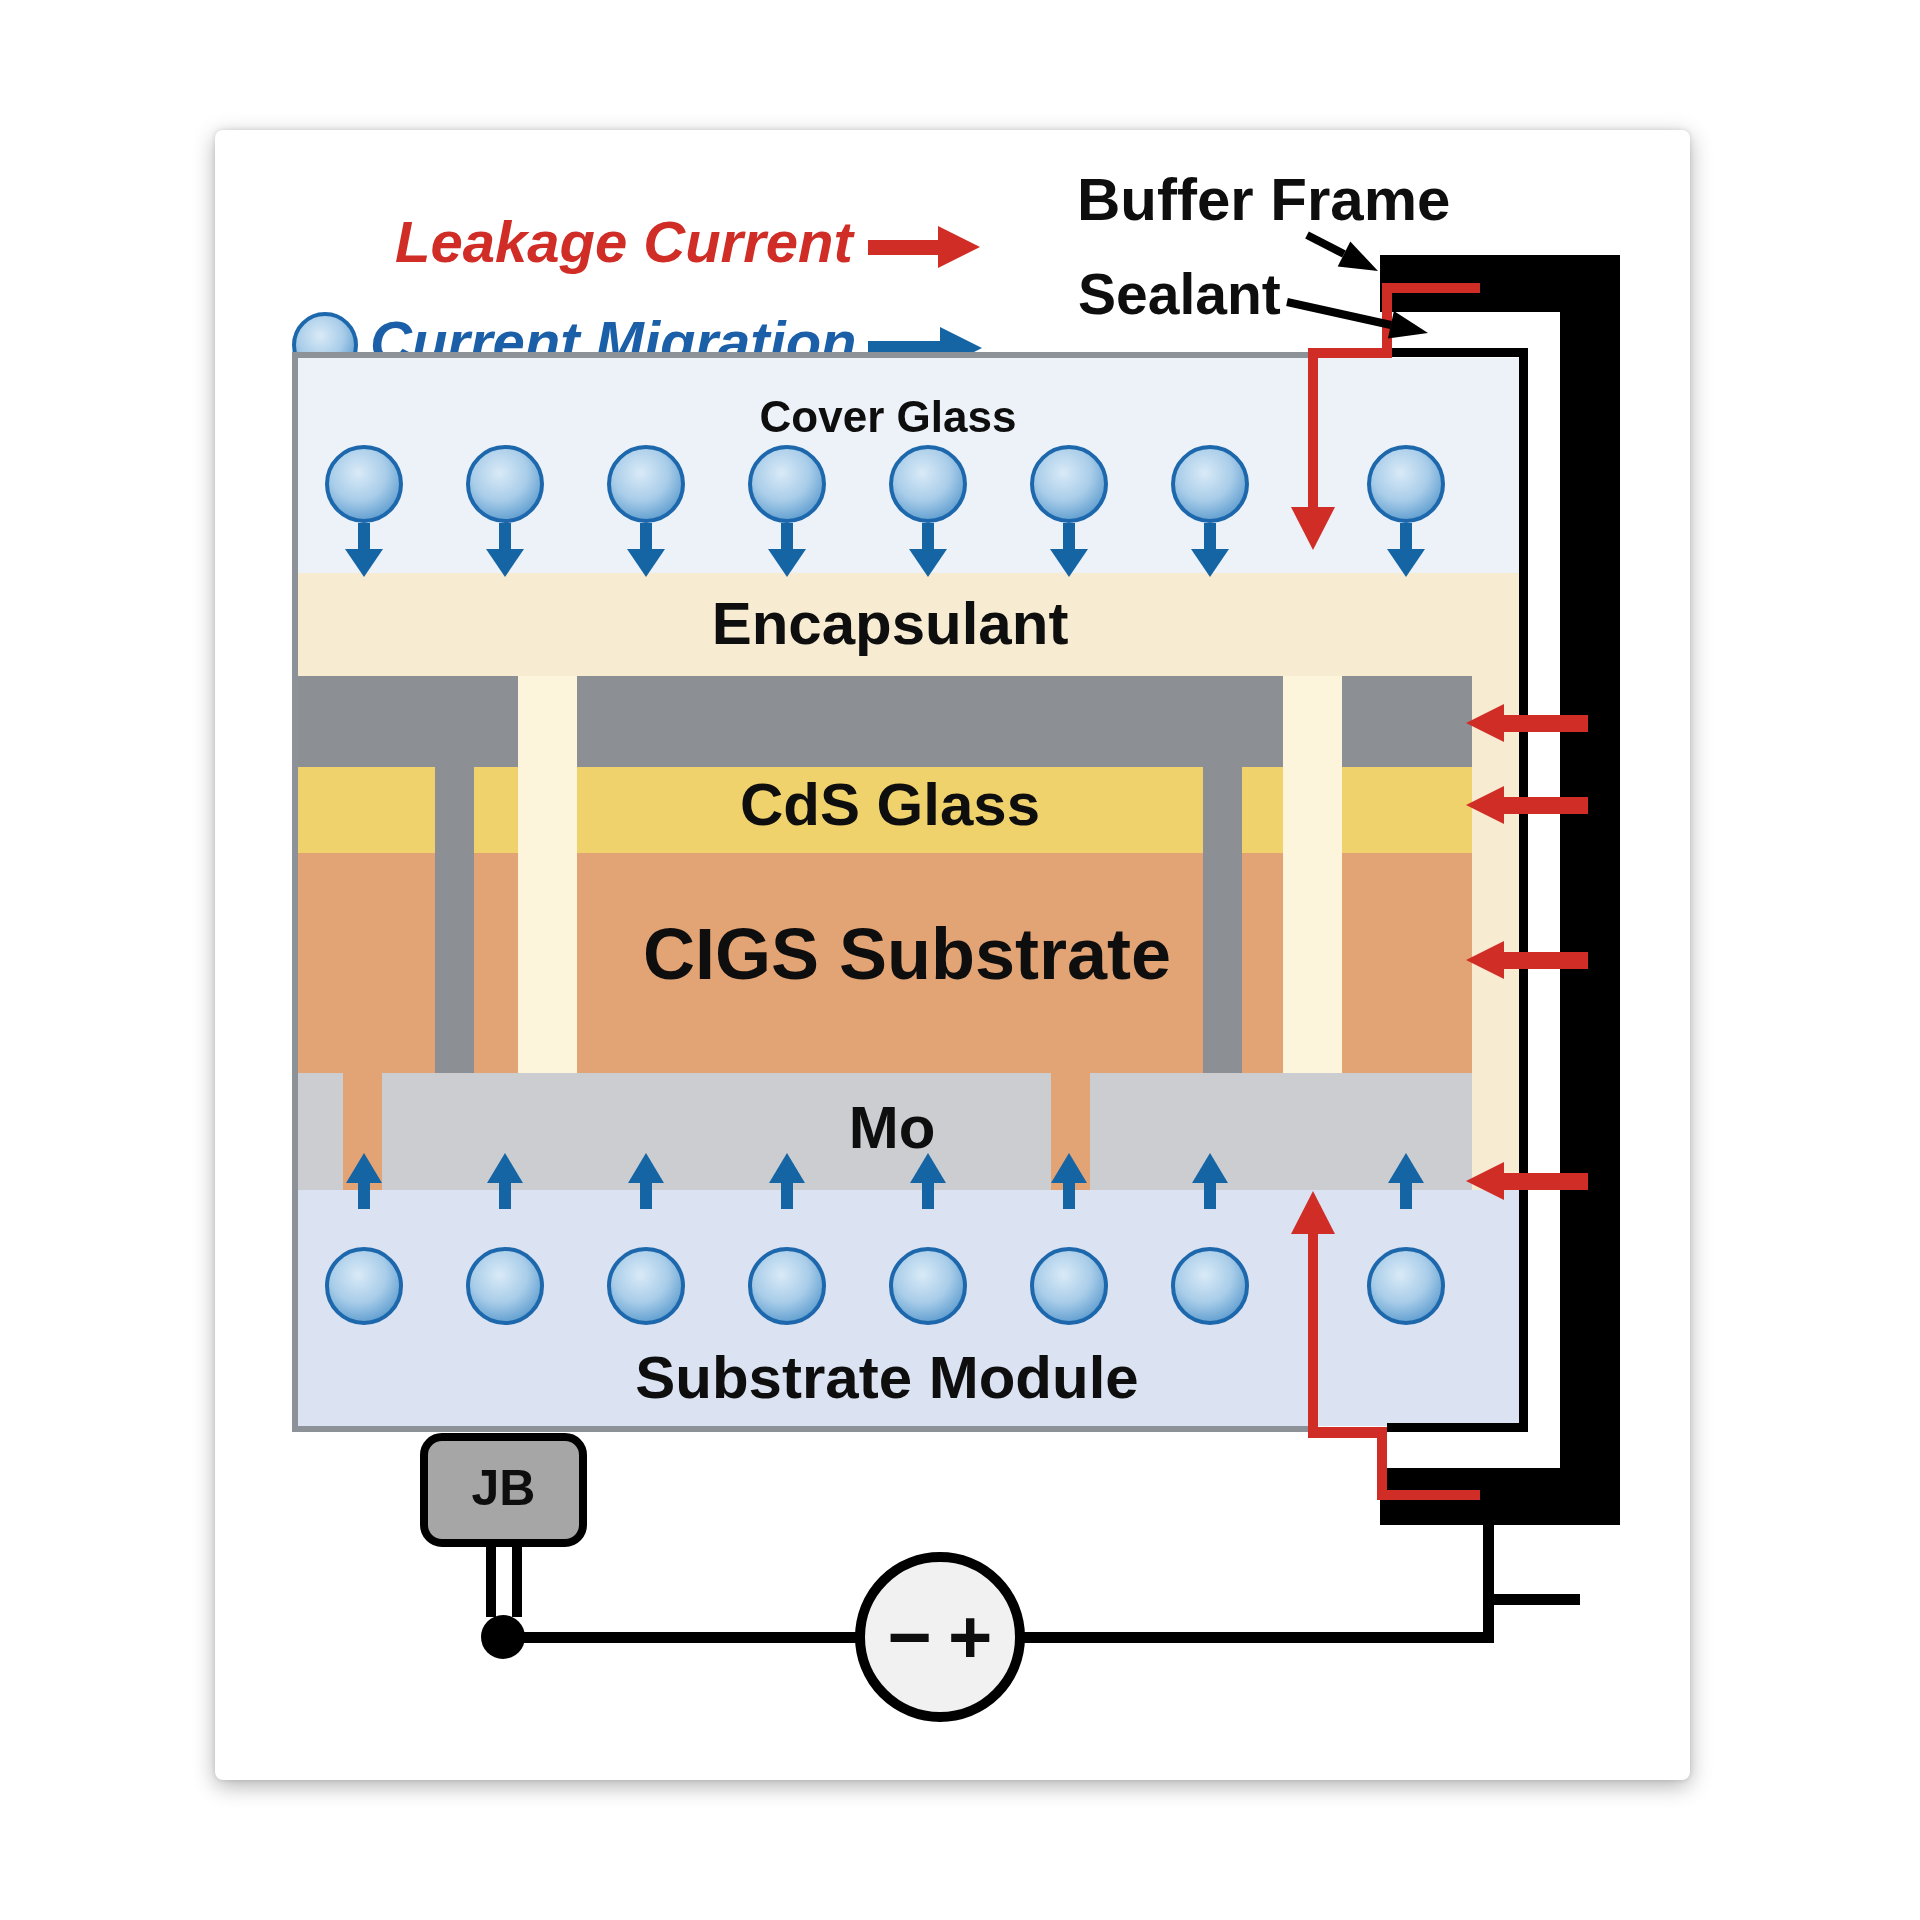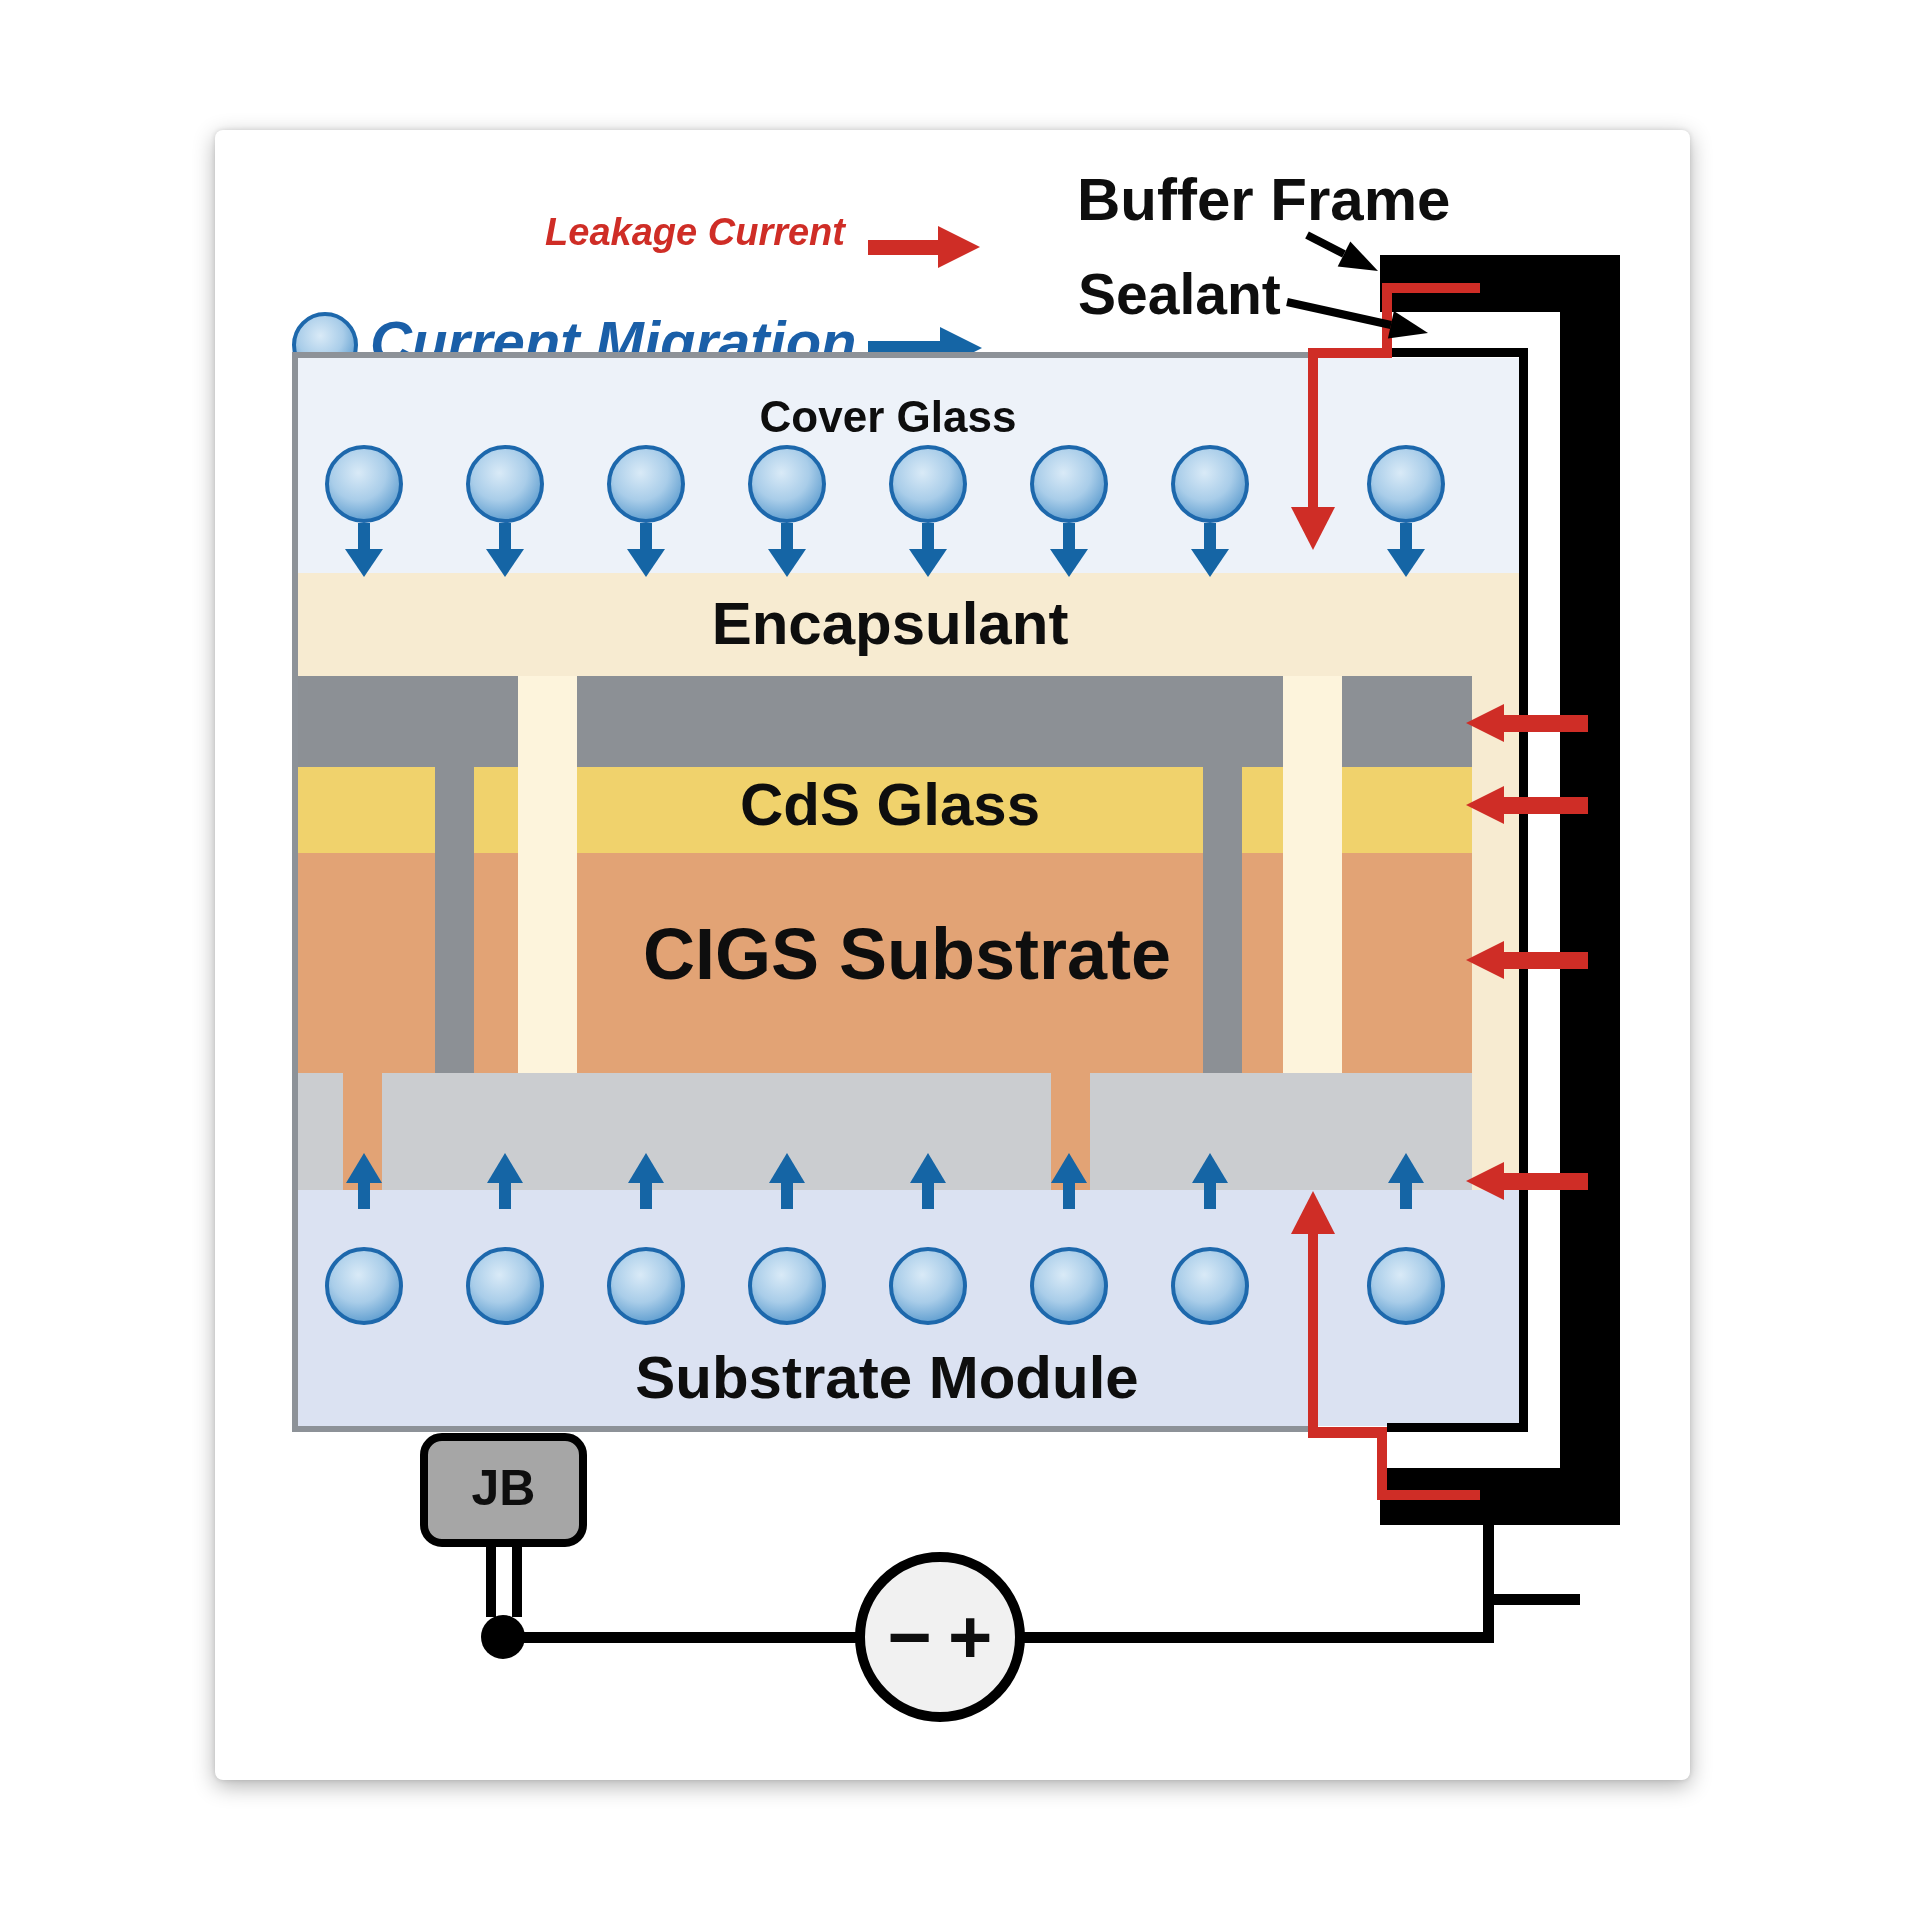--- a/index.html
+++ b/index.html
@@ -18,21 +18,21 @@
   svg{display:block;}
 </style>
 </head>
 <body>
 
 <div id="stage">
 
   <div class="abs card"></div>
 
   <div class="sphere" style="left:292px;top:312px;width:66px;height:66px;"></div>
-  <div class="lbl" style="left:395px;top:213px;width:450px;font-size:38px;font-style:italic;color:#cf2d26;text-align:right;">Leakage Current</div>
+  <div class="lbl" style="left:395px;top:213px;width:450px;font-size:58px;font-style:italic;color:#cf2d26;text-align:right;">Leakage Current</div>
   <div class="abs" style="left:868px;top:240px;width:72px;height:15px;background:#cf2d26;"></div>
   <div class="tri" style="left:938px;top:226px;border-top:21px solid transparent;border-bottom:21px solid transparent;border-left:42px solid #cf2d26;"></div>
   <div class="lbl" style="left:370px;top:313px;width:475px;font-size:58px;font-style:italic;color:#1a5fa8;text-align:right;">Current Migration</div>
   <div class="abs" style="left:868px;top:341px;width:72px;height:15px;background:#1565a5;"></div>
   <div class="tri" style="left:940px;top:327px;border-top:21px solid transparent;border-bottom:21px solid transparent;border-left:42px solid #1565a5;"></div>
 
   <div class="lbl" style="left:1077px;top:170px;font-size:60px;">Buffer Frame</div>
   <div class="lbl" style="left:1078px;top:266px;font-size:57px;">Sealant</div>
 
   <div class="abs" style="left:298px;top:358px;width:1225px;height:215px;background:#edf2f9;"></div>
@@ -168,20 +168,21 @@
         <div style="position: absolute; left: 1367px; top: 1247px; width: 78px; height: 78px; border-radius: 50%; box-sizing: border-box; border: 4px solid rgb(29, 104, 172); background: radial-gradient(circle at 42% 34%, rgb(217, 234, 247) 0%, rgb(169, 205, 233) 45%, rgb(91, 155, 206) 82%, rgb(63, 135, 192) 100%);"></div>
         <div style="position: absolute; left: 1388px; top: 1153px; width: 0px; height: 0px; border-left: 18px solid transparent; border-right: 18px solid transparent; border-bottom: 30px solid rgb(21, 101, 165);"></div>
         <div style="position: absolute; left: 1400px; top: 1181px; width: 12px; height: 28px; background: rgb(21, 101, 165);"></div>
       </div>
     </div>
 
   <div class="lbl center" style="left:598px;top:363px;width:580px;font-size:44px;margin-top:32px;">Cover Glass</div>
   <div class="lbl center" style="left:600px;top:594px;width:580px;font-size:60px;">Encapsulant</div>
   <div class="lbl center" style="left:600px;top:775px;width:580px;font-size:60px;">CdS Glass</div>
   <div class="lbl center" style="left:607px;top:918px;width:600px;font-size:72px;">CIGS Substrate</div>
+  <div class="lbl center" style="left:602px;top:1098px;width:580px;font-size:60px;">Mo</div>
   <div class="lbl center" style="left:597px;top:1348px;width:580px;font-size:60px;">Substrate Module</div>
 
   <div class="abs" style="left:420px;top:1433px;width:167px;height:114px;background:#a6a6a6;border:8px solid #000;border-radius:22px;box-sizing:border-box;">
     <div class="lbl center" style="left:0;top:22px;width:151px;font-size:50px;">JB</div>
   </div>
   <div class="wire" style="left:486px;top:1547px;width:10px;height:70px;"></div>
   <div class="wire" style="left:512px;top:1547px;width:10px;height:70px;"></div>
   <div class="abs" style="left:481px;top:1615px;width:44px;height:44px;background:#000;border-radius:50%;"></div>
   <div class="wire" style="left:499px;top:1632px;width:360px;height:11px;"></div>
   <div class="wire" style="left:1021px;top:1632px;width:472px;height:11px;"></div>

